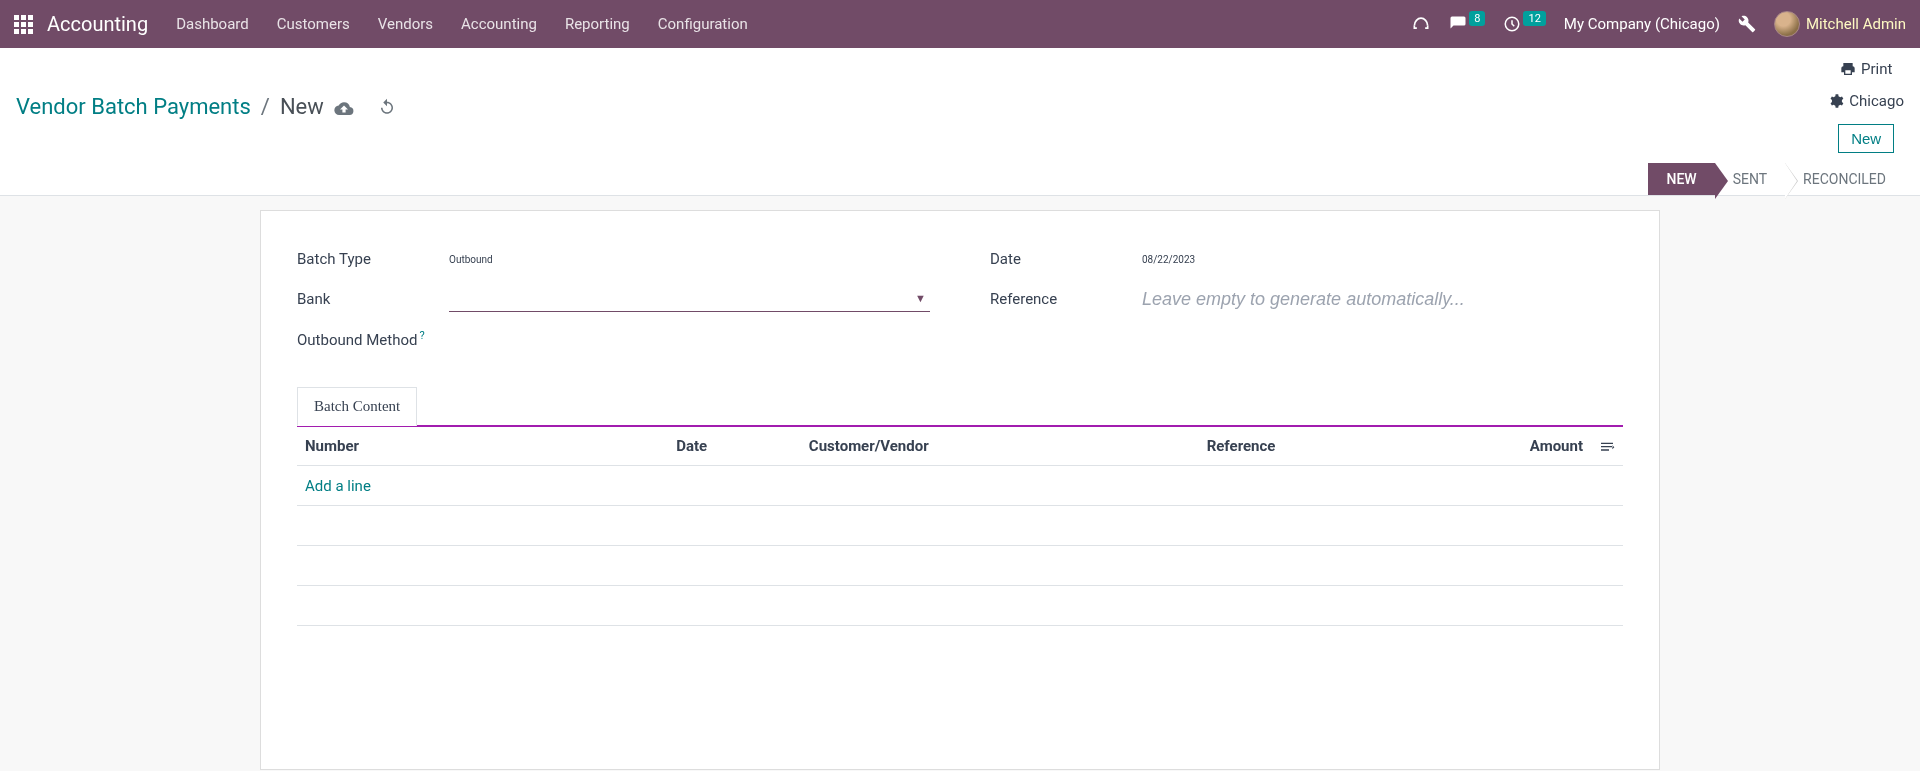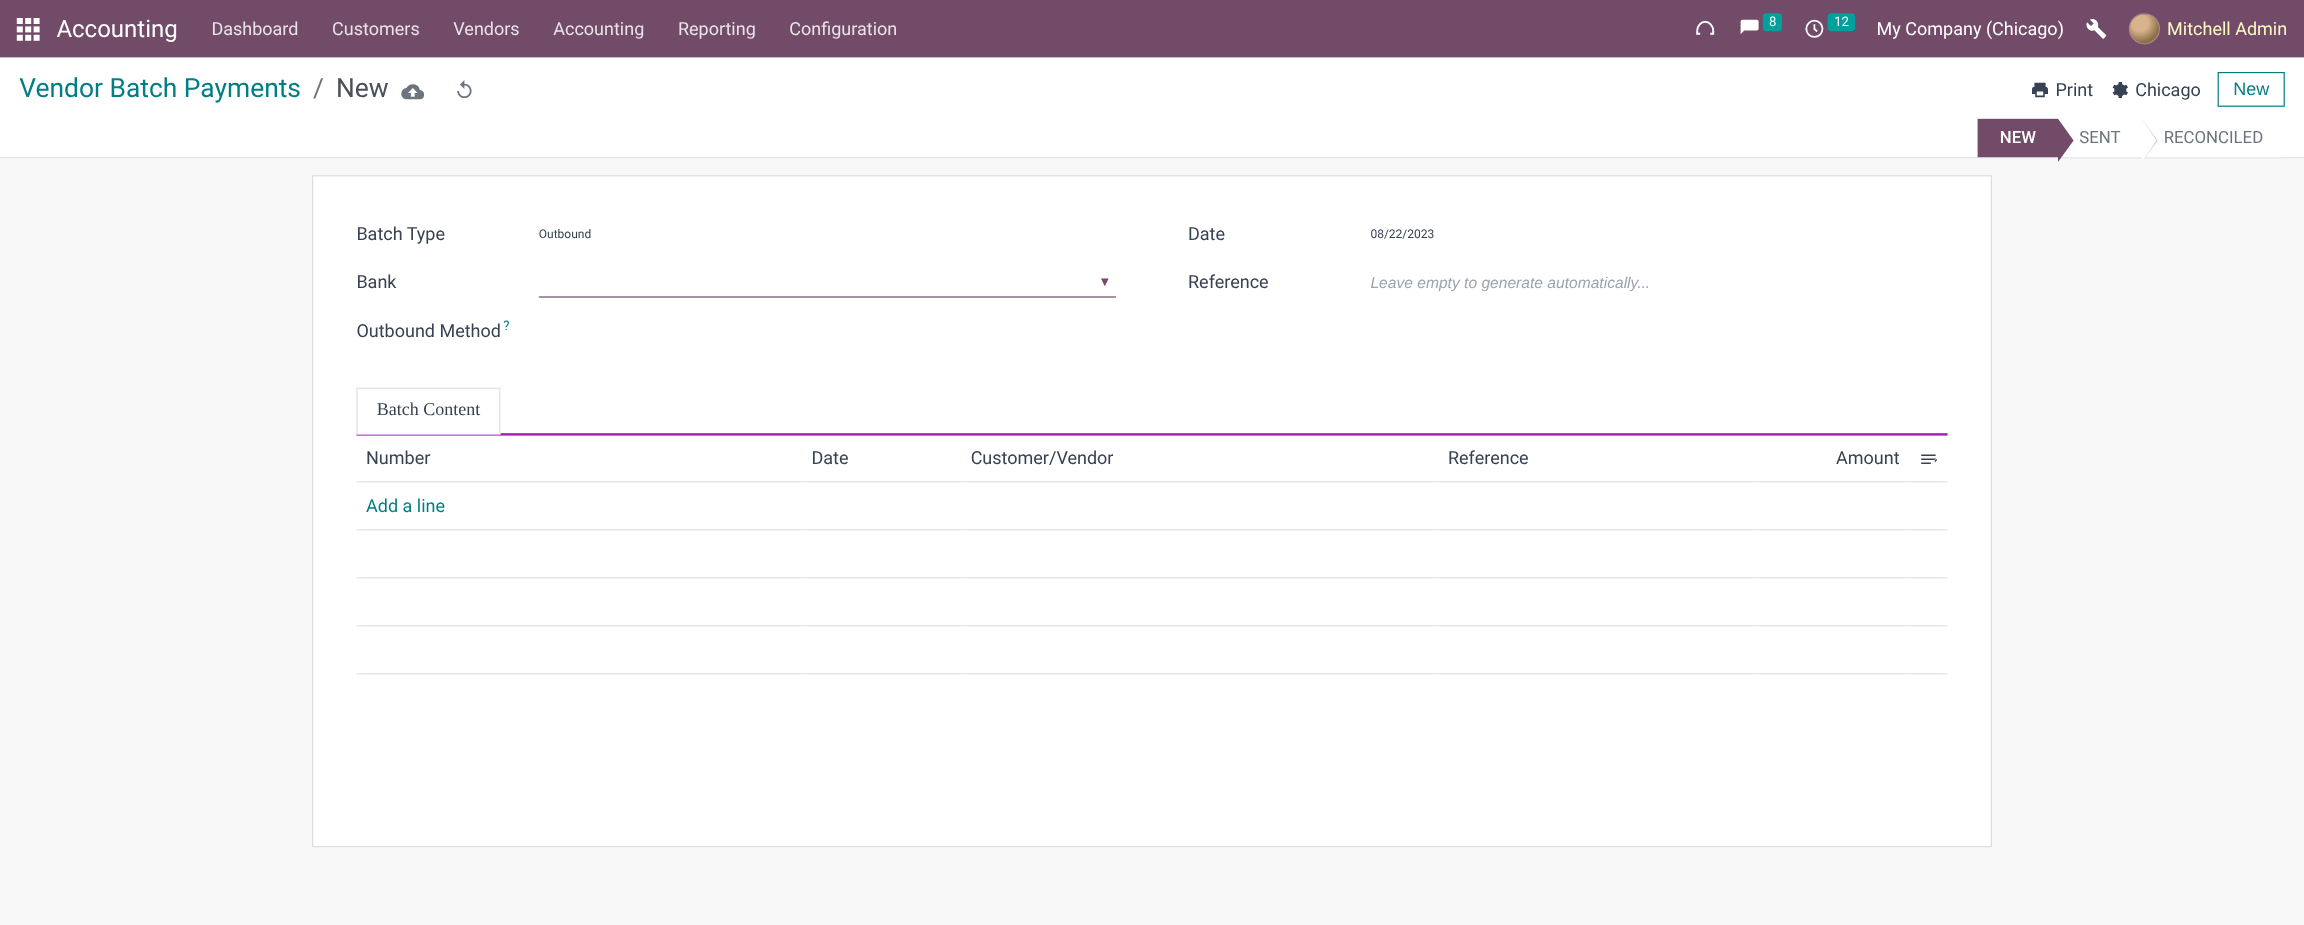--- a/index.html
+++ b/index.html
@@ -20,21 +20,21 @@
   .navbar .user { display: flex; align-items: center; color: #fef9c3; font-size: 15px; }
 
   
   .control-panel { background: #fff; padding: 12px 16px 0 16px; border-bottom: 1px solid #dee2e6; }
   .cp-top { display: flex; align-items: center; justify-content: space-between; margin-bottom: 10px; }
   .breadcrumb { display: flex; align-items: center; gap: 10px; font-size: 22px; }
   .breadcrumb a { color: #017E84; text-decoration: none; cursor: pointer; }
   .breadcrumb .sep { color: #6c757d; }
   .breadcrumb .current { color: #495057; }
   .breadcrumb .status-icon { color: #6c757d; font-size: 16px; cursor: pointer; }
-  .cp-actions { display: flex; align-items: center; gap: 14px; }
+  .cp-actions { display: flex; align-items: center; gap: 14px; flex-direction: column; }
   .cp-actions .link-btn { color: #374151; cursor: pointer; display: inline-flex; align-items: center; gap: 5px; font-size: 15px; }
   .btn-new { border: 1px solid #017E84; color: #017E84; background: #fff; padding: 5px 12px; cursor: pointer; font-size: 15px; }
   
   .status-row { display: flex; justify-content: flex-end; }
   .statusbar { display: flex; }
   .status-step { padding: 8px 18px; font-size: 14px; color: #6c757d; background: #fff; position: relative; cursor: pointer; }
   .status-step.active { background: #714B67; color: #fff; font-weight: 500; }
   .status-step.active::after { content: ""; position: absolute; right: -13px; top: 0; width: 0; height: 0; border-top: 18px solid transparent; border-bottom: 18px solid transparent; border-left: 13px solid #714B67; z-index: 2; }
   .status-step:not(.active):not(:last-child)::after { content: ""; position: absolute; right: -12px; top: 0; width: 0; height: 0; border-top: 18px solid transparent; border-bottom: 18px solid transparent; border-left: 12px solid #fff; z-index: 2; }
   .status-step:not(.active):not(:last-child)::before { content: ""; position: absolute; right: -13px; top: 0; width: 0; height: 0; border-top: 18px solid transparent; border-bottom: 18px solid transparent; border-left: 13px solid #ccc; z-index: 1; }
@@ -43,30 +43,30 @@
   .sheet-bg { padding: 14px 0; display: flex; justify-content: center; }
   .sheet { background: #fff; border: 1px solid #ddd; width: 1400px; max-width: 1400px; min-height: 560px; padding: 28px 36px; }
   .form-grid { display: grid; grid-template-columns: 1fr 1fr; gap: 16px 60px; margin-bottom: 28px; }
   .form-row { display: flex; align-items: center; min-height: 40px; }
   .form-row label { width: 152px; color: #374151; font-size: 15px; }
   .form-row .value { font-size: 10px; color: #374151; }
   .form-row .help { color: #017E84; font-size: 11px; vertical-align: super; margin-left: 2px; cursor: pointer; }
   .select-wrap { flex: 1; max-width: 490px; position: relative; border-bottom: 1px solid #714B67; }
   .select-wrap input { width: 100%; border: none; outline: none; font-size: 15px; padding: 4px 20px 4px 0; background: transparent; }
   .select-wrap .caret { position: absolute; right: 4px; top: 6px; color: #714B67; font-size: 11px; pointer-events: none; }
-  .ref-input { flex: 1; border: none; font-size: 13px; padding: 4px 0; outline: none; color: #374151; }
+  .ref-input { flex: 1; border: none; font-size: 18px; padding: 4px 0; outline: none; color: #374151; }
   .ref-input::placeholder { color: #9ca3af; font-style: italic; }
 
   
   .tabs { border-bottom: 2px solid #a21caf; display: flex; font-family: Liberation Serif, serif; }
   .tab { padding: 10px 16px; border: 1px solid #dee2e6; border-bottom: 1px solid #fff; margin-bottom: -1px; background: #fff; cursor: pointer; font-size: 15px; color: #374151; }
   
   
   table.lines { width: 100%; border-collapse: collapse; }
-  table.lines th { text-align: left; font-weight: 400; font-size: 15px; color: #374151; padding: 10px 8px; border-bottom: 1px solid #dee2e6; }
+  table.lines th { text-align: left; font-weight: 700; font-size: 15px; color: #374151; padding: 10px 8px; border-bottom: 1px solid #dee2e6; }
   table.lines th.right { text-align: right; }
   table.lines td { padding: 10px 8px; border-bottom: 1px solid #dee2e6; font-size: 15px; height: 40px; }
   .add-line { color: #017E84; cursor: pointer; }
   .col-opt { width: 24px; text-align: right; }
   .gear-sm { cursor: pointer; color: #374151; }
 
   svg { display: block; }
 </style>
 </head>
 <body>

